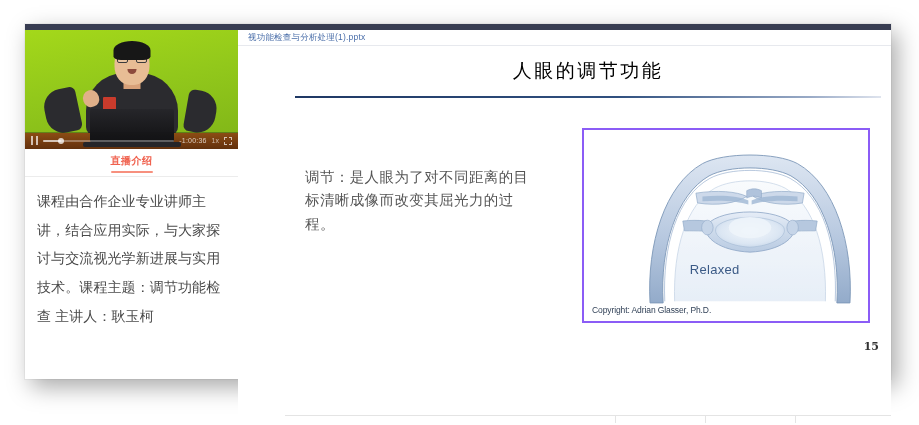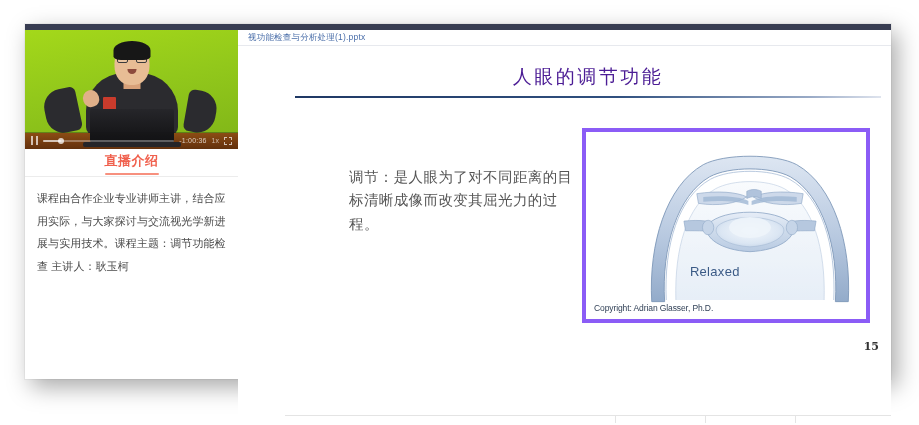--- a/index.html
+++ b/index.html
@@ -259,40 +259,40 @@
   .intro-tabs {
     position: relative;
     height: 28px;
     background: #ffffff;
     display: flex;
     align-items: center;
     justify-content: center;
     border-bottom: 1px solid #ececec;
   }
   .intro-tab {
-    font-size: 13px;
+    font-size: 10px;
     color: #f0604d;
     font-weight: bold;
     letter-spacing: .5px;
     position: relative;
     padding-bottom: 3px;
     cursor: pointer;
   }
   .intro-tab:after {
     content: "";
     position: absolute;
     left: 0; right: 0; bottom: -2px;
     height: 2px;
     background: #f7907e;
     border-radius: 1px;
   }
 
   .intro-body {
     padding: 10px 12px 0 12px;
-    font-size: 11px;
+    font-size: 14px;
     line-height: 2.05;
     color: #4a4a4a;
     letter-spacing: .1px;
     background: #ffffff;
     height: 202px;
   }
 
   
   .gutter {
     position: absolute;
@@ -337,24 +337,24 @@
     left: 47px;
     top: 16px;
     width: 606px;
     height: 333px;
     background: #ffffff;
   }
 
   .slide-title {
     position: absolute;
     left: 0; right: 0;
-    top: 18px;
+    top: 12px;
     text-align: center;
     font-size: 19px;
-    color: #4c1d95;
+    color: #000000;
     letter-spacing: 2.5px;
     font-family: "DejaVu Serif", "Liberation Serif", serif;
     font-weight: 500;
   }
 
   .title-rule {
     position: absolute;
     left: 10px;
     right: 10px;
     top: 50px;
@@ -364,32 +364,31 @@
 
   .slide-text {
     position: absolute;
     left: 20px;
     top: 120px;
     width: 235px;
     font-size: 14.5px;
     line-height: 1.62;
     color: #565656;
     letter-spacing: .4px;
-    margin-left: 44px;
   }
 
   
   .figure-box {
     position: absolute;
     left: 297px;
     top: 82px;
     width: 288px;
     height: 195px;
     background: #ffffff;
-    border: 4px solid #8b5cf6;
+    border: 2px solid #8b5cf6;
     padding-left: 48px;
   }
   .figure-box svg { display: block; width: 100%; height: 100%; }
 
   .fig-caption {
     position: absolute;
     left: 46%;
     top: 132px;
     transform: translateX(-50%);
     font-size: 13px;

